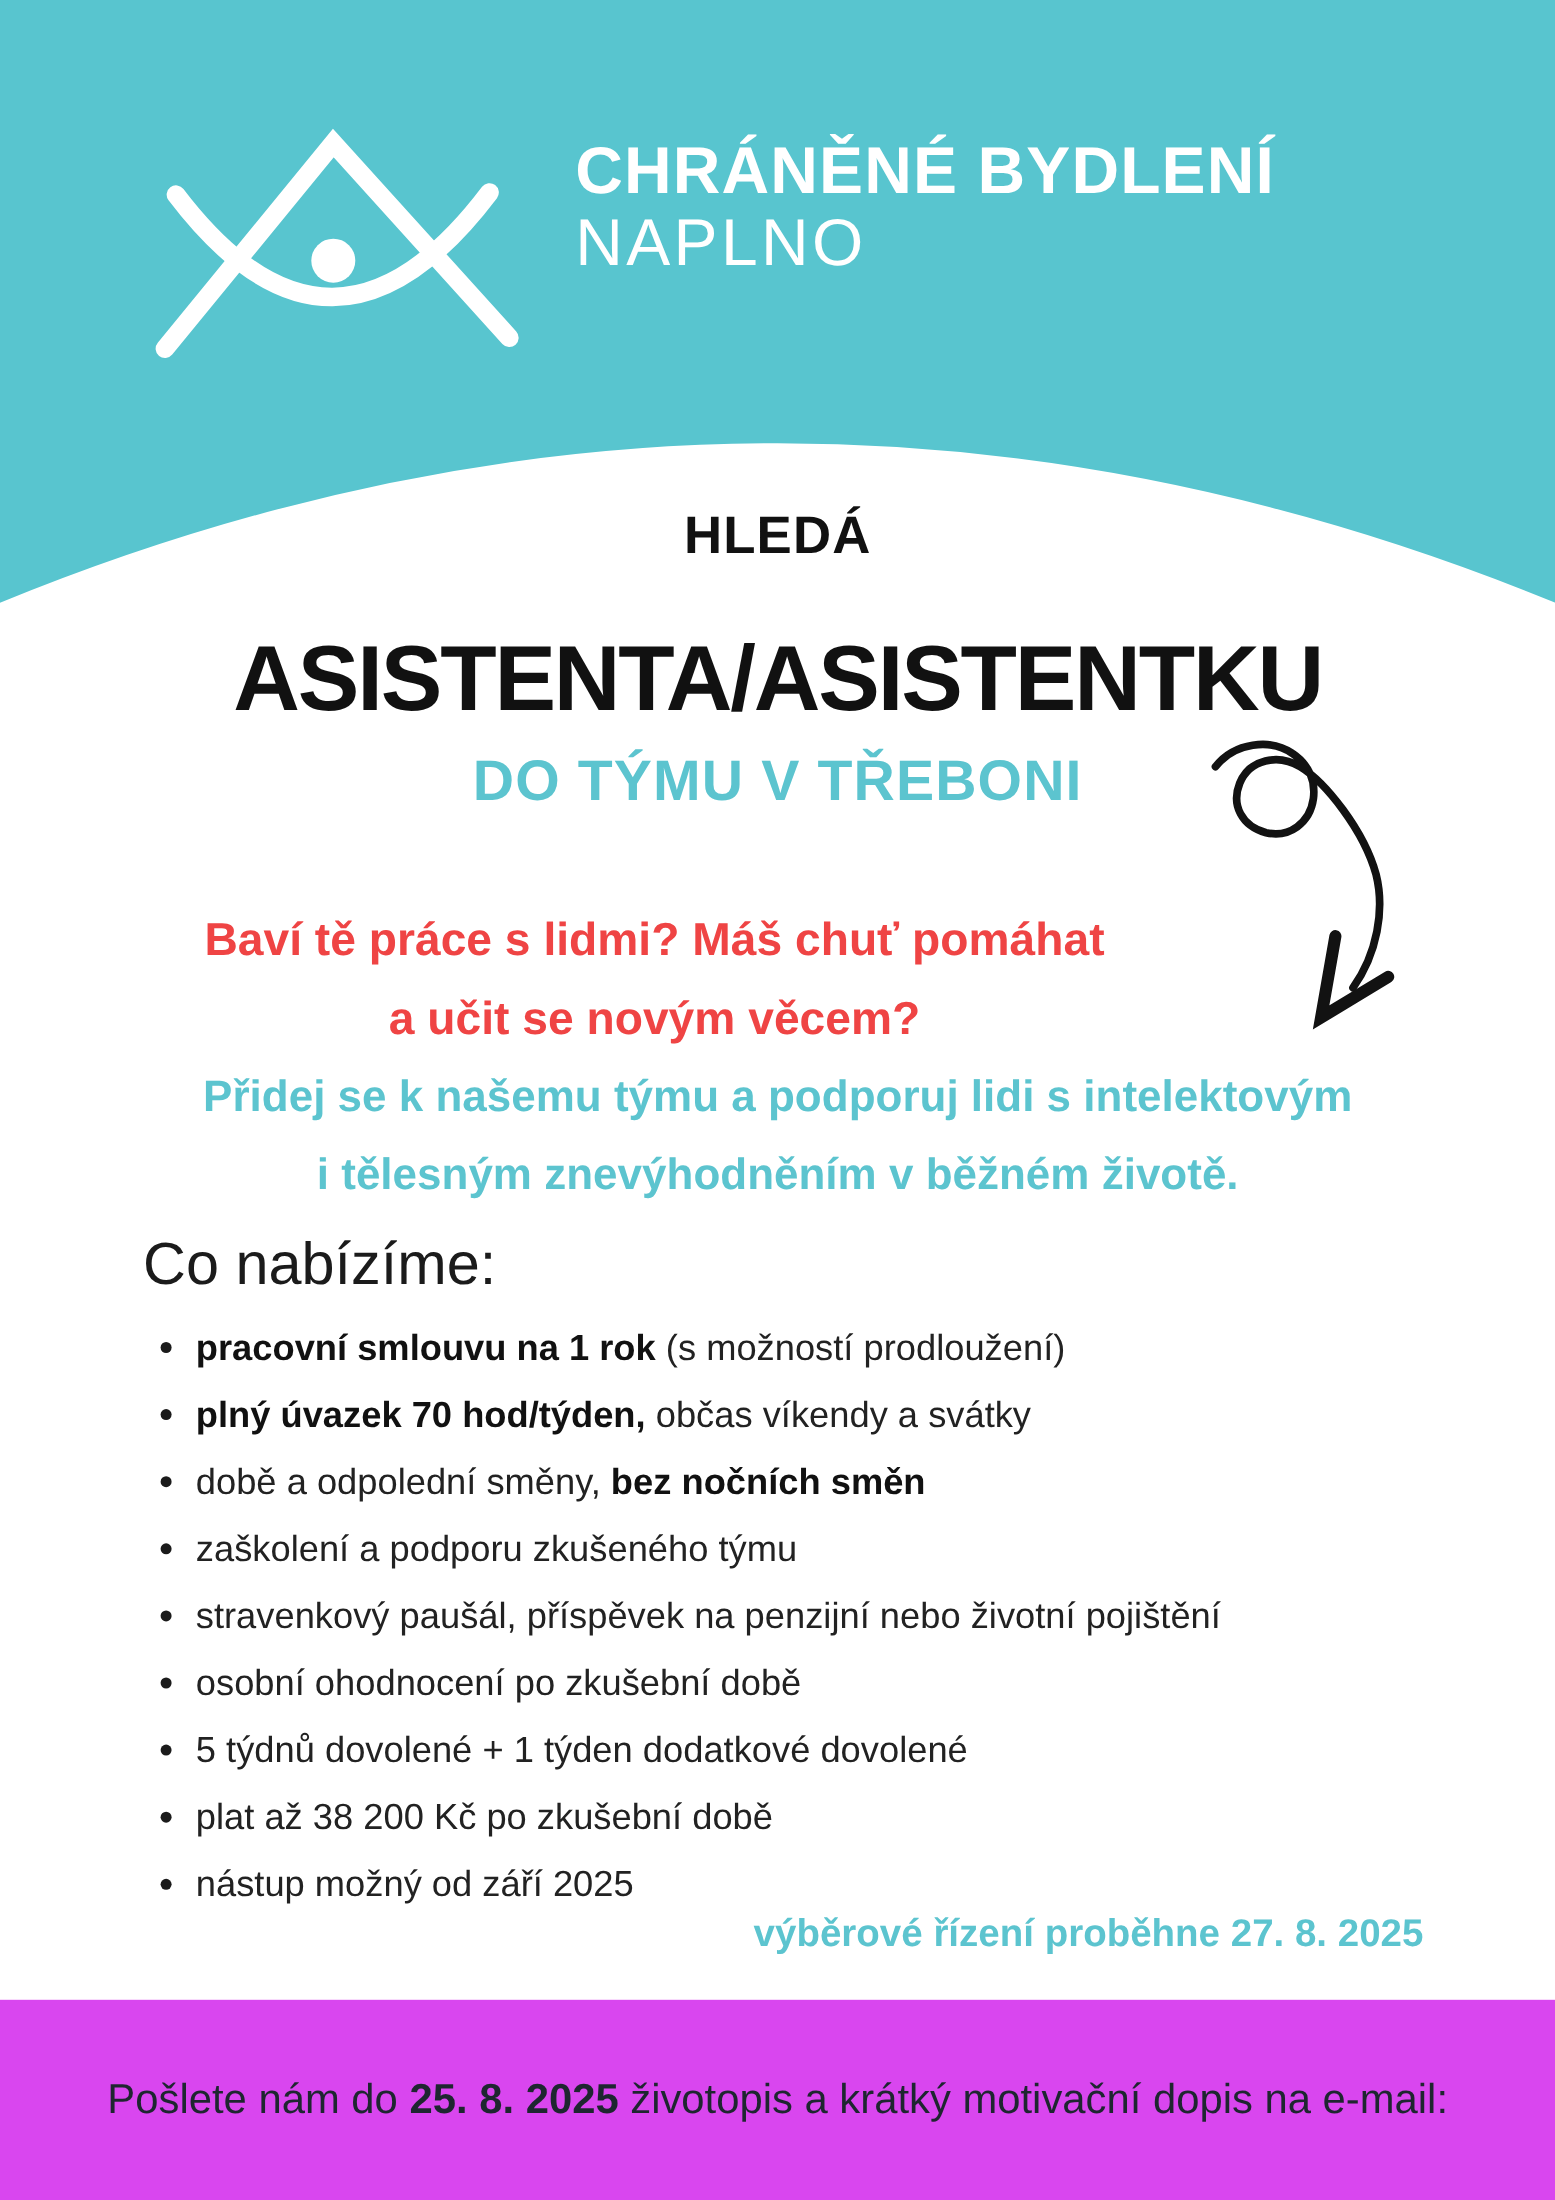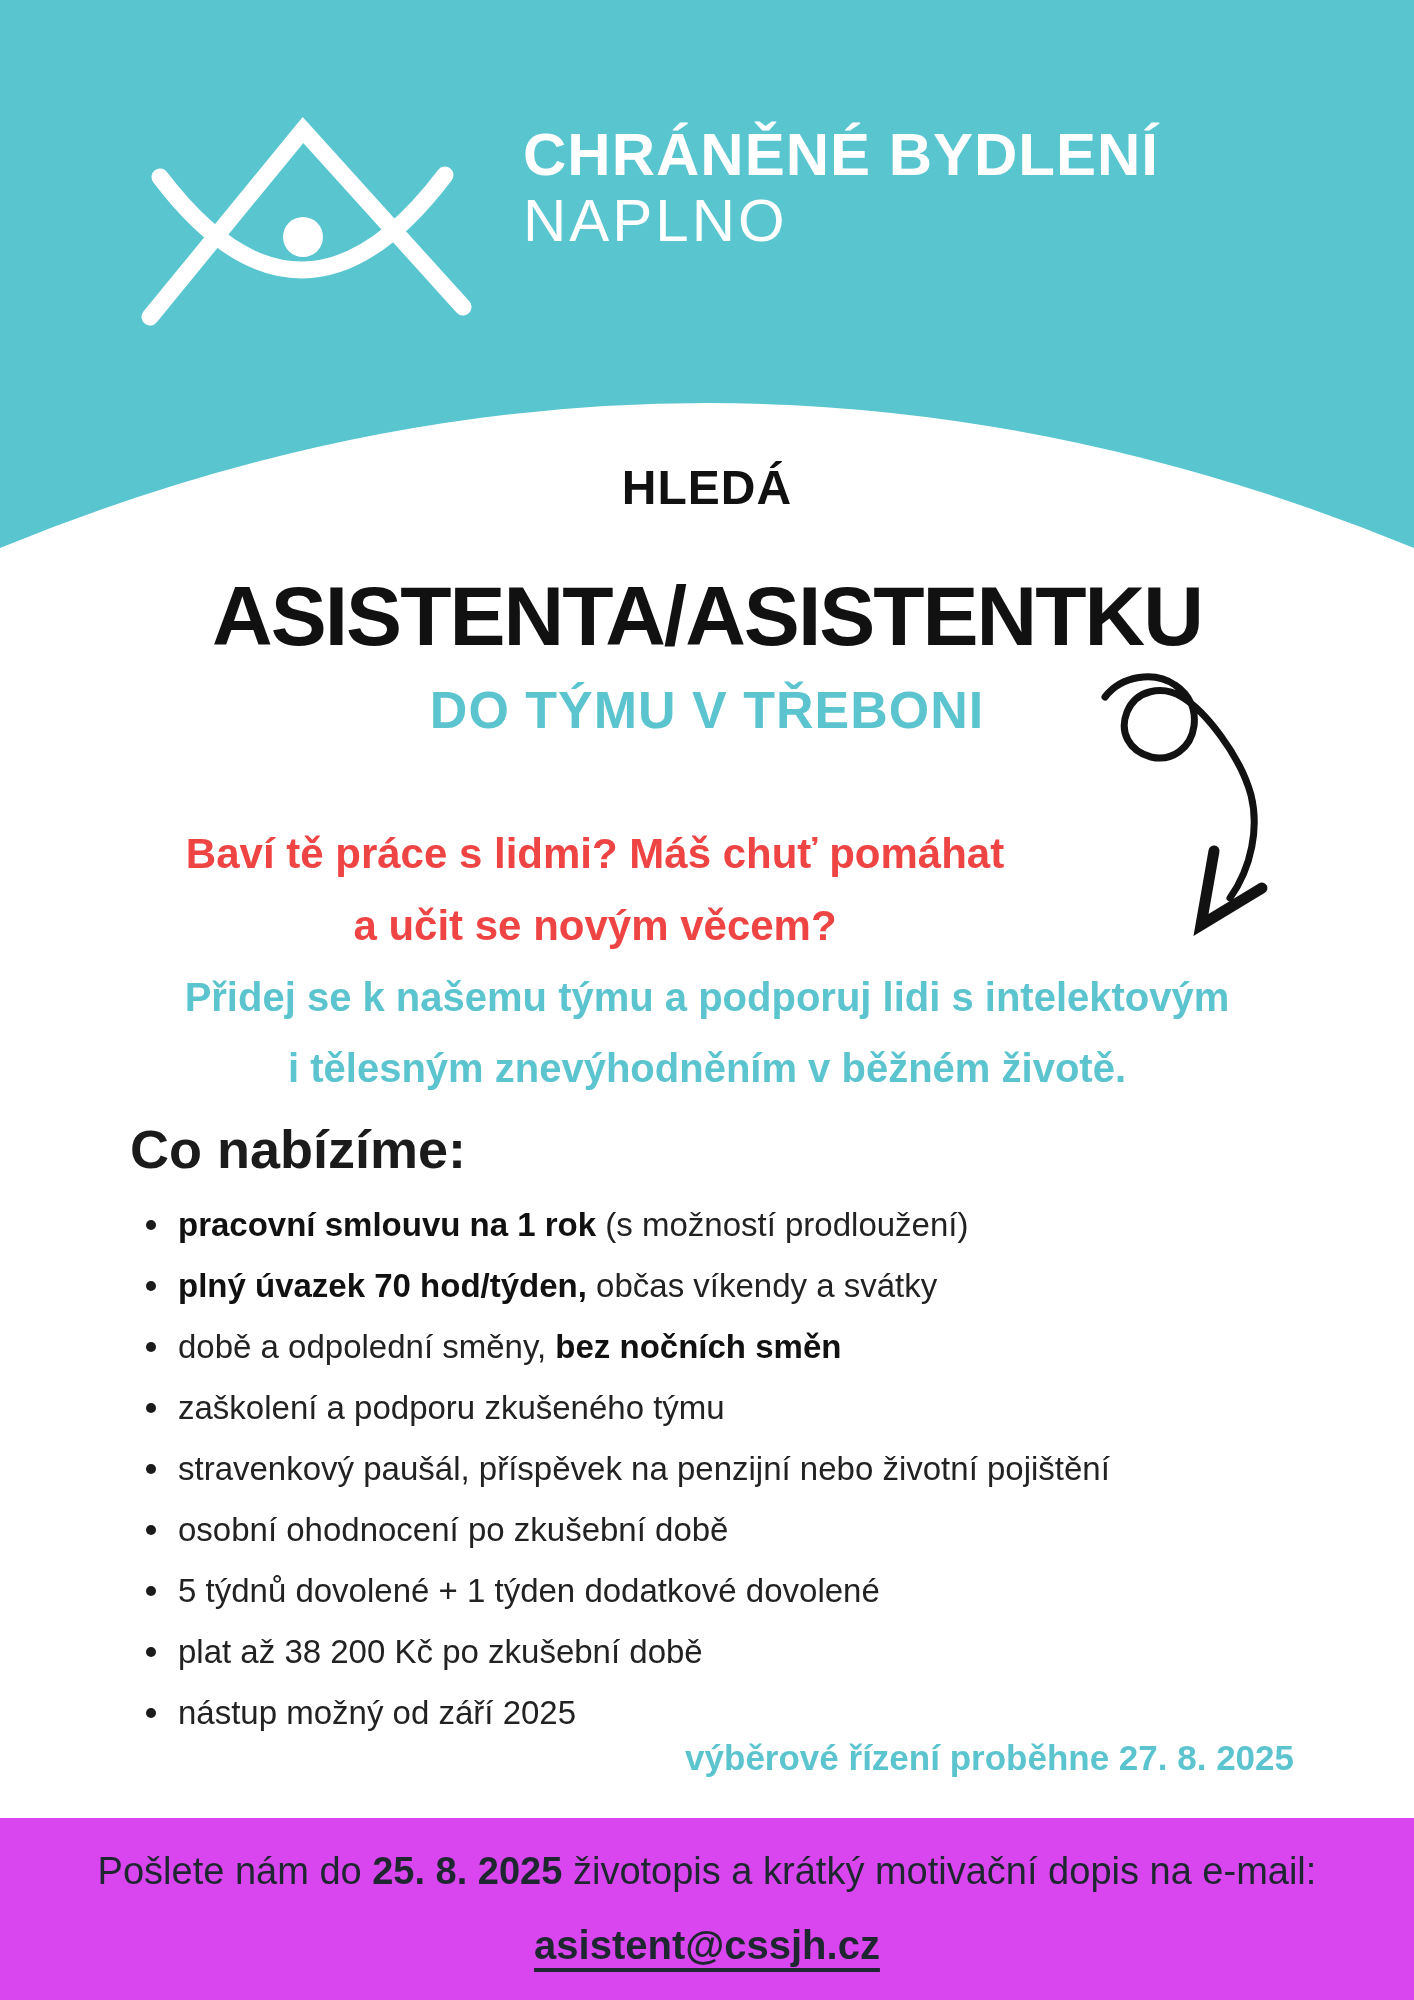--- a/index.html
+++ b/index.html
@@ -34,21 +34,21 @@
     position:absolute; top:818px; left:0; width:1190px; text-align:center;
     font-size:42px; font-weight:bold; line-height:72px; color:#ef4444;
   }
   .invite {
     position:absolute; top:962px; left:0; width:1414px; text-align:center;
     font-size:40px; font-weight:bold; line-height:71px; color:#5cc4cf;
   }
   
   .offer-heading {
     position:absolute; top:1118px; left:130px;
-    font-size:54px; font-weight:bold; color:#1b1b1b;
+    font-size:54px; font-weight:normal; color:#1b1b1b;
   }
   .offer-list {
     position:absolute; top:1200px; left:140px; width:1160px;
     list-style:none; font-size:33px; color:#222222;
   }
   .offer-list li {
     position:relative; padding-left:38px; height:61px; line-height:50px;
   }
   .offer-list li::before {
     content:""; position:absolute; left:6px; top:20px;
@@ -149,16 +149,15 @@
       <span>nástup možný od září 2025</span>
     </li>
   </ul>
 
   <div class="selection-note">výběrové řízení proběhne 27. 8. 2025</div>
 
   <div class="footer">
     <div class="footer-line1">
       <span>Pošlete nám do </span><span class="b">25. 8. 2025</span><span> životopis a krátký motivační dopis na e-mail:</span>
     </div>
-    <a class="footer-email" href="#">asistent@cssjh.cz</a>
   </div>
 
 </div>
 
 </body></html>

